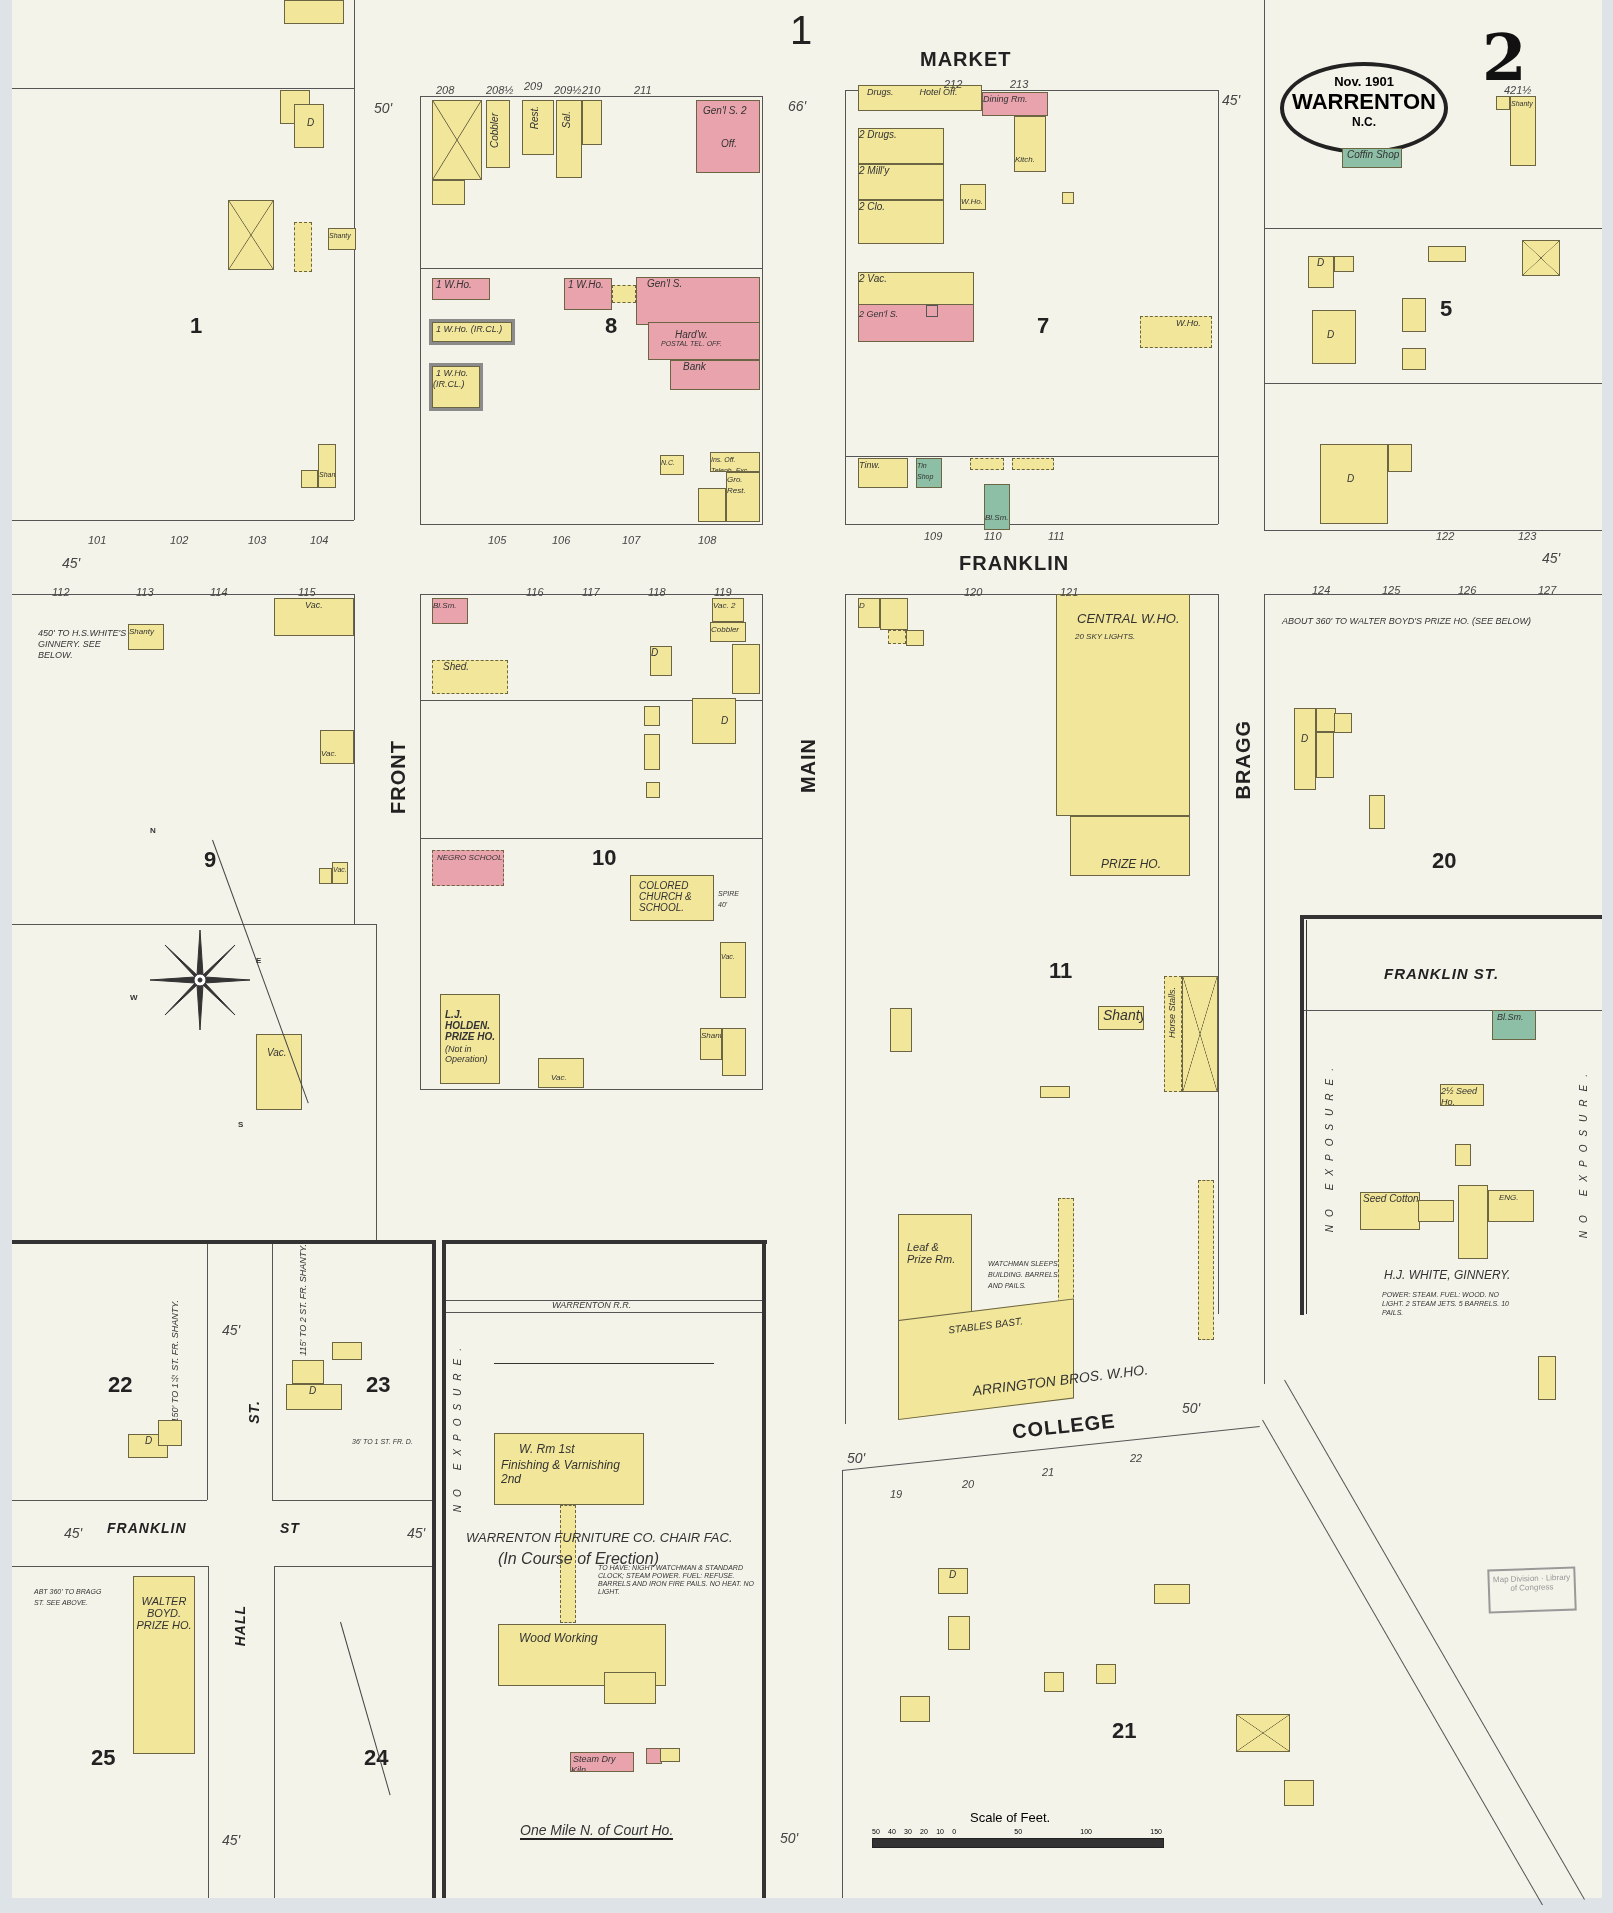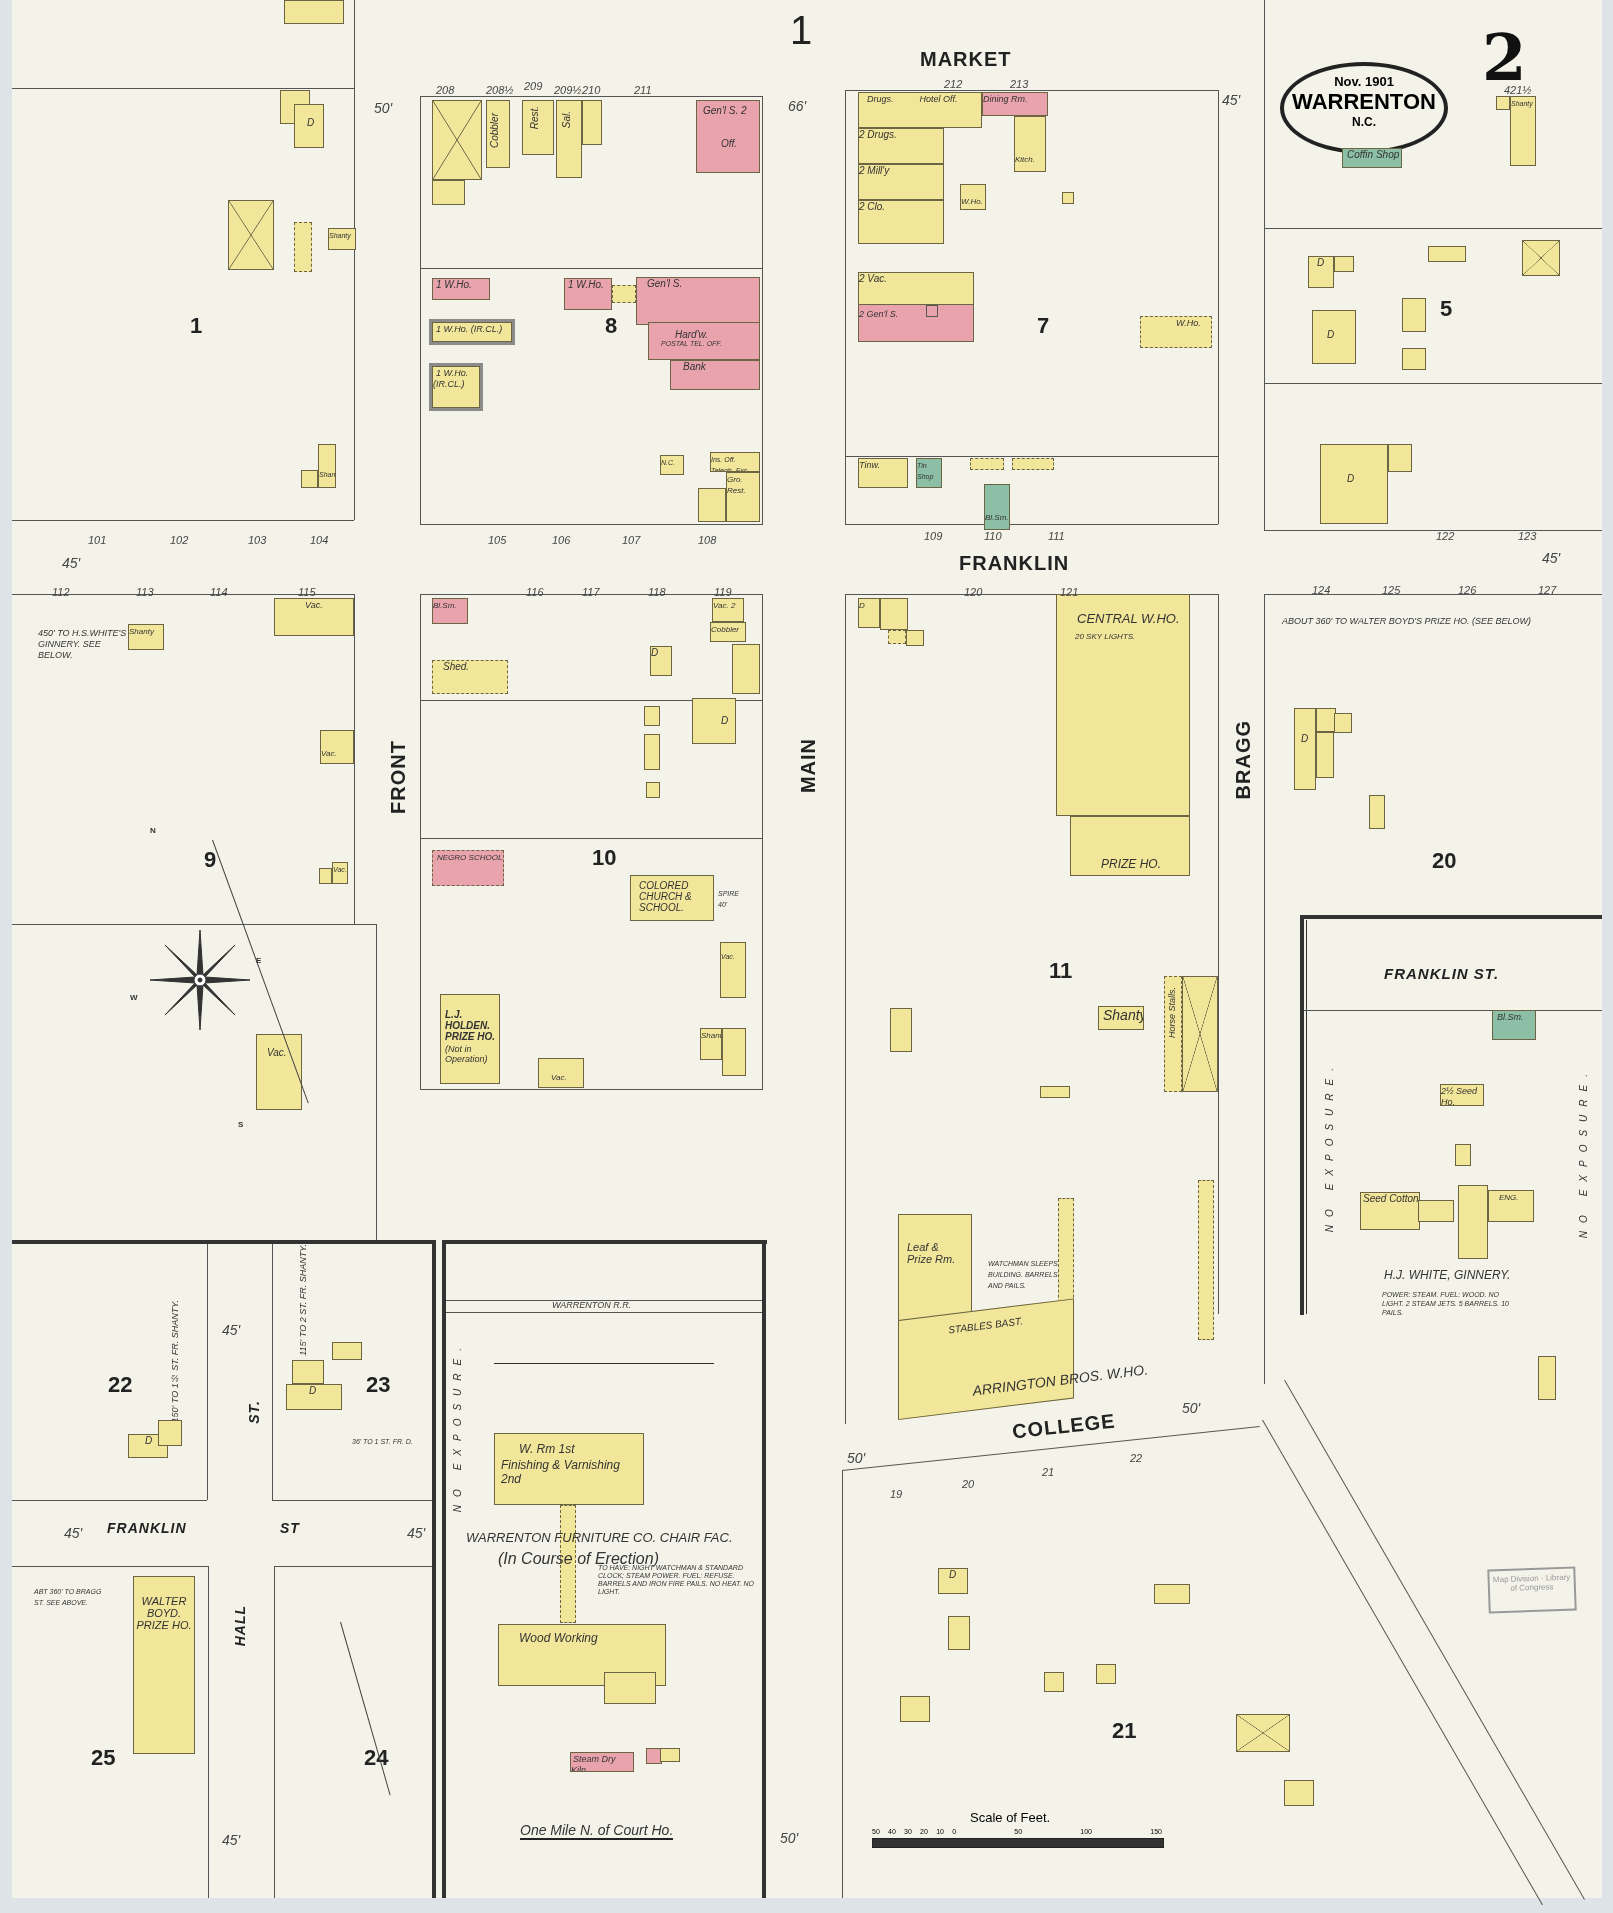--- a/index.html
+++ b/index.html
@@ -143,21 +143,21 @@
   <div class="b p" style="left:636px;top:322px;width:112px;height:38px;">
       <div style="margin:6px 0 0 26px;">Hard'w.</div>
       <div style="font-size:7px;margin-left:12px;">POSTAL TEL. OFF.</div>
     </div>
   <div class="b p" style="left:658px;top:360px;width:90px;height:30px;"><span style="margin-left:12px;">Bank</span></div>
   <div class="b y" style="left:648px;top:455px;width:24px;height:20px;"><span style="font-size:7px;">N.C.</span></div>
   <div class="b y" style="left:698px;top:452px;width:50px;height:20px;"><span style="font-size:7px;">Ins. Off. Teleph. Exc.</span></div>
   <div class="b y" style="left:714px;top:472px;width:34px;height:50px;"><span style="font-size:8px;">Gro. Rest.</span></div>
   <div class="b y" style="left:686px;top:488px;width:28px;height:34px;"></div>
 
-  <div class="b y" style="left:846px;top:92px;width:124px;height:36px;"><span style="margin-left:8px;font-size:9px;">Drugs.</span><span style="margin-left:26px;font-size:9px;">Hotel Off.</span></div>
+  <div class="b y" style="left:846px;top:85px;width:124px;height:26px;"><span style="margin-left:8px;font-size:9px;">Drugs.</span><span style="margin-left:26px;font-size:9px;">Hotel Off.</span></div>
   <div class="b p" style="left:970px;top:92px;width:66px;height:24px;"><span style="font-size:9px;">Dining Rm.</span></div>
   <div class="b y" style="left:846px;top:128px;width:86px;height:36px;"><span>2 Drugs.</span></div>
   <div class="b y" style="left:846px;top:164px;width:86px;height:36px;"><span>2 Mill'y</span></div>
   <div class="b y" style="left:846px;top:200px;width:86px;height:44px;"><span>2 Clo.</span></div>
   <div class="b y" style="left:1002px;top:116px;width:32px;height:56px;">
       <span style="font-size:8px;margin-top:38px;display:block;">Kitch.</span>
     </div>
   <div class="b y" style="left:948px;top:184px;width:26px;height:26px;">
       <span style="font-size:8px;margin-top:12px;display:block;">W.Ho.</span>
     </div>

